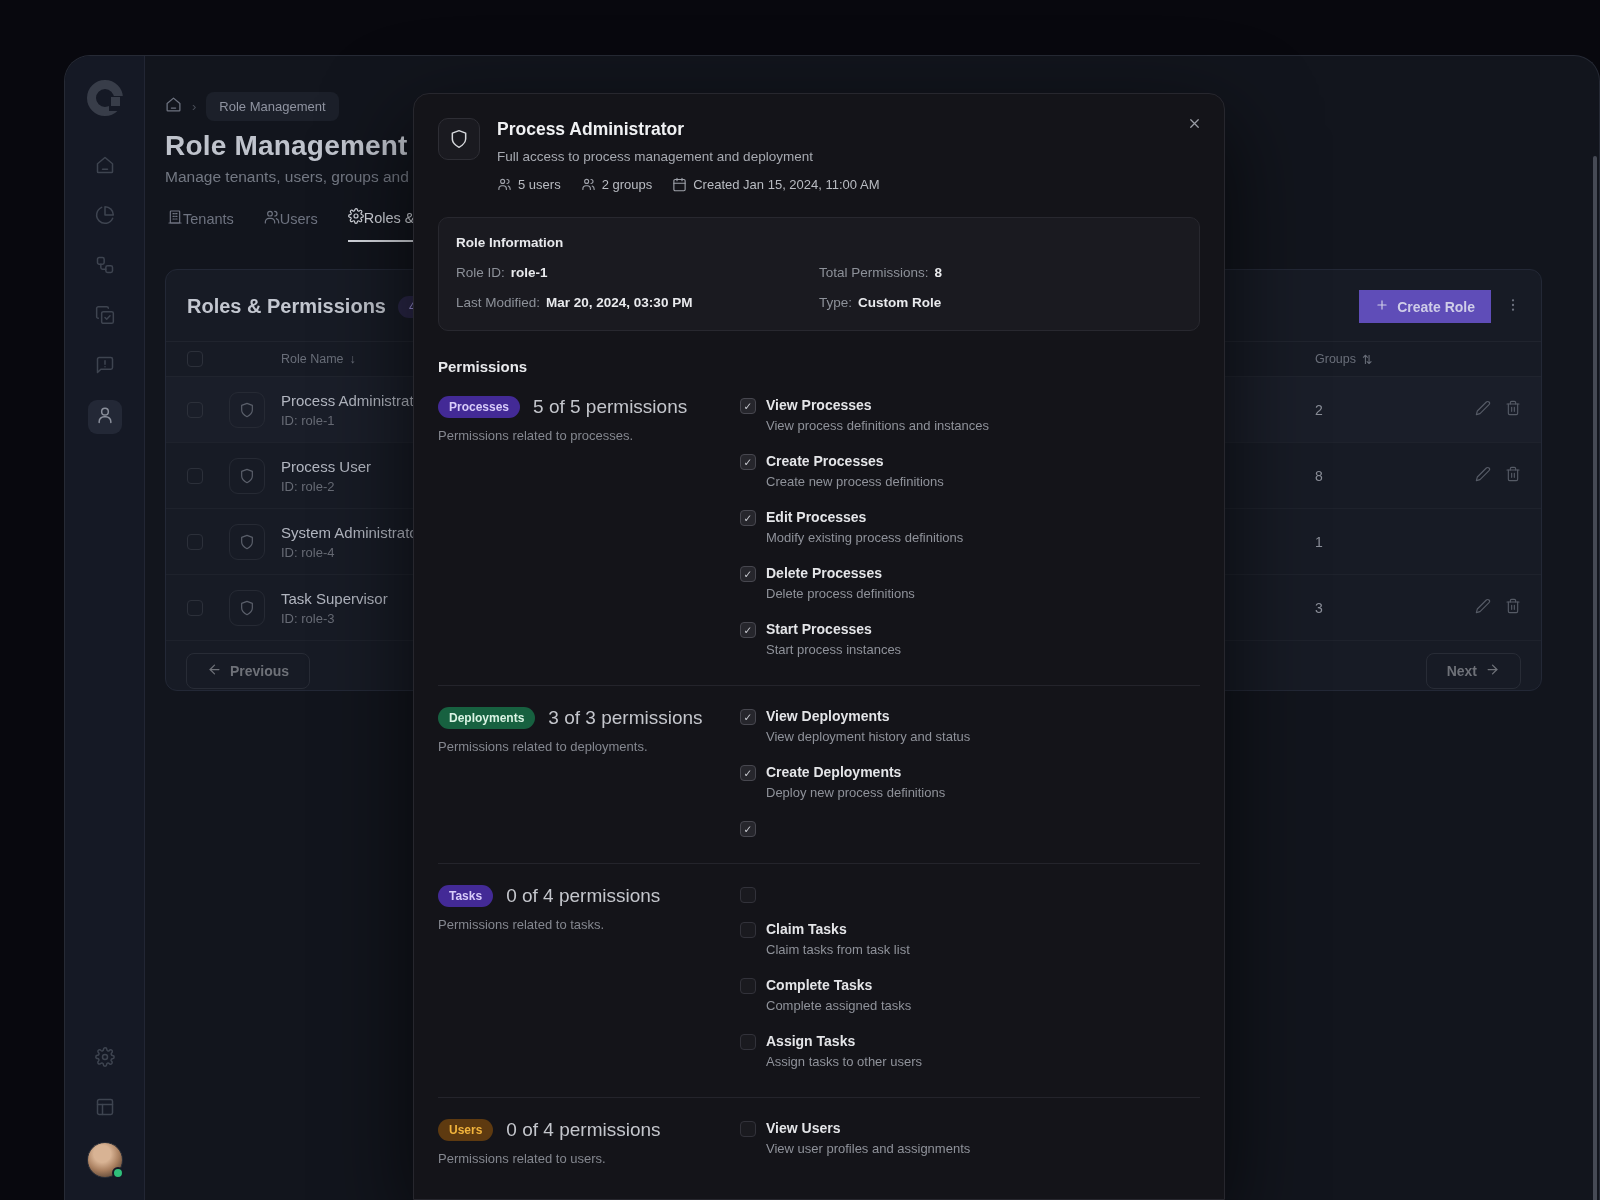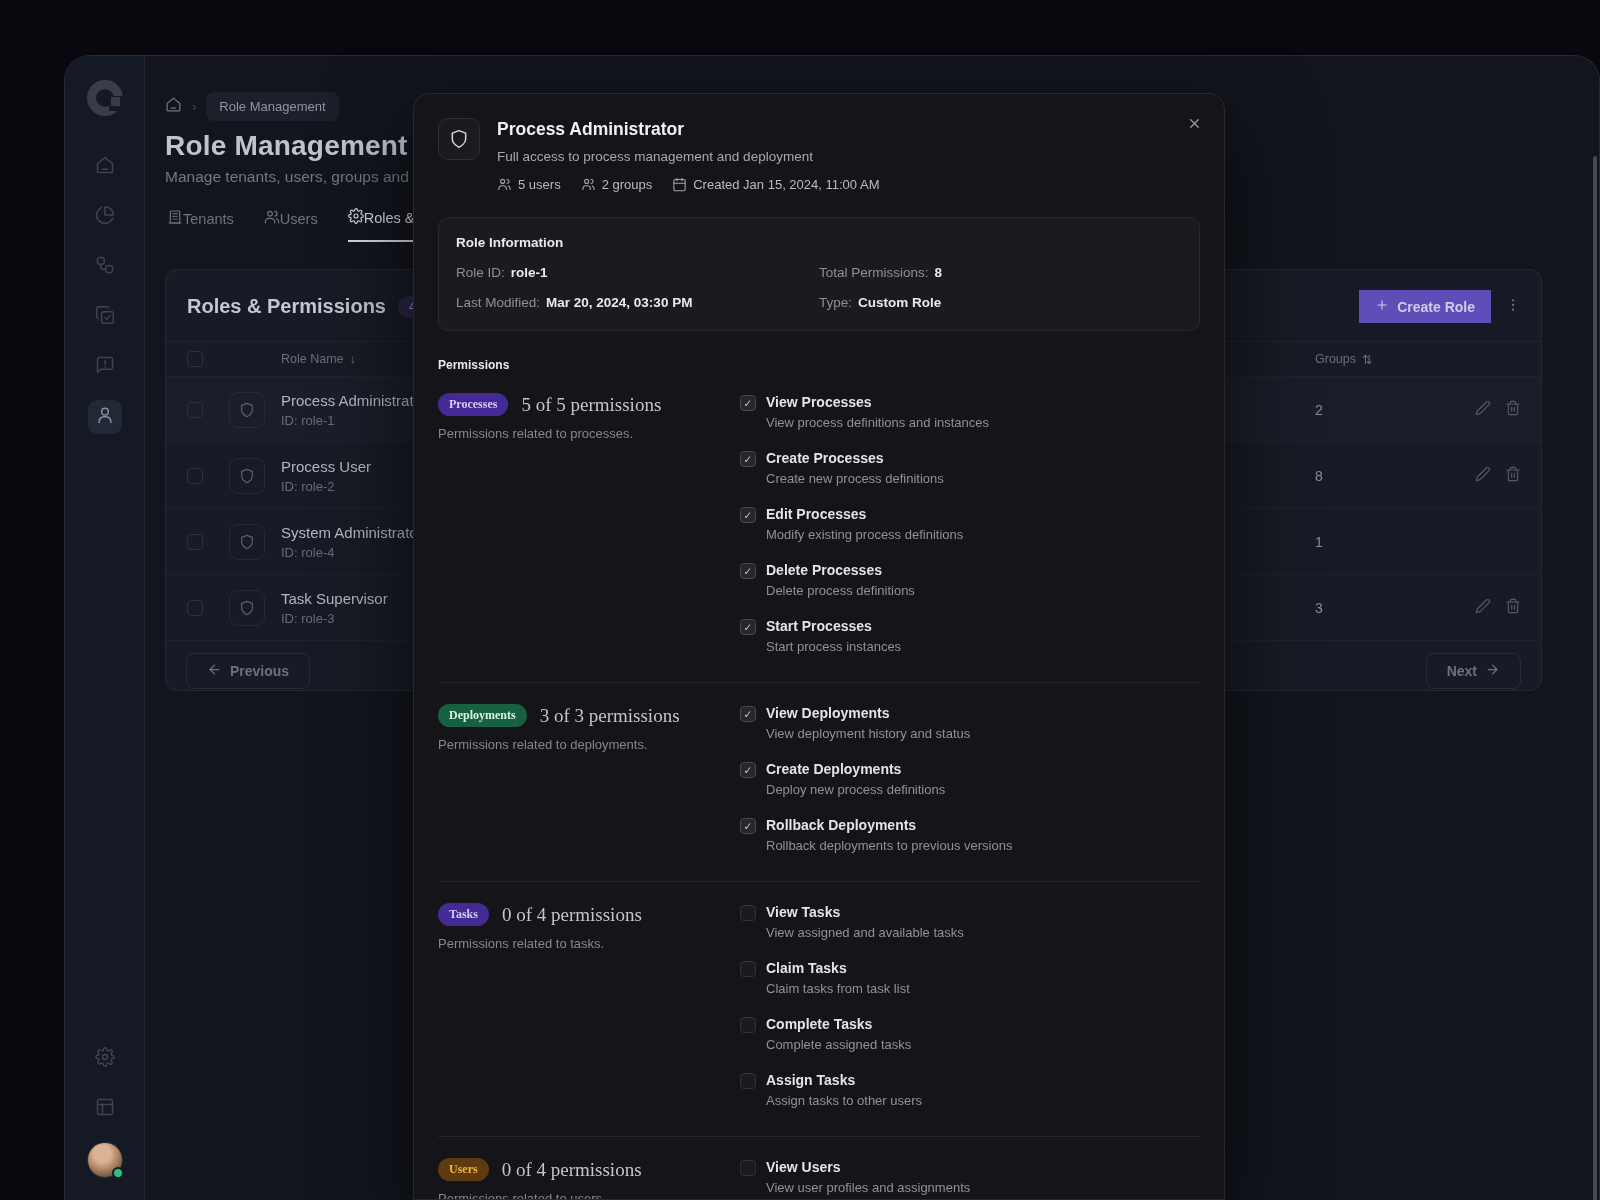--- a/index.html
+++ b/index.html
@@ -100,27 +100,27 @@
   .meta-item { display:flex; align-items:flex-start; gap:6px; }
   .meta-item svg { width:15px; height:15px; color:#9fa2aa; }
 
   .info-card { margin-top:22px; background:#1a1a20; border:1px solid #28282f; border-radius:10px;
     padding:17px 17px 20px 17px; }
   .info-title { font-size:13.5px; font-weight:700; color:#e8e9ec; }
   .info-grid { display:grid; grid-template-columns:1fr 1fr; row-gap:15px; margin-top:15px; }
   .kv { font-size:13.5px; color:#8d9199; }
   .kv b { color:#e9eaed; font-weight:600; margin-left:6px; }
 
-  .perm-heading { font-size:12px; font-weight:700; color:#e8e9ec; margin-top:27px; }
+  .perm-heading { font-size:15px; font-weight:700; color:#e8e9ec; margin-top:27px; }
 
   .perm-group { display:grid; grid-template-columns:302px 1fr; padding:21px 0 9px 0; margin-top:0; }
   .perm-group + .perm-group { border-top:1px solid #24242b; }
   .perm-group:first-of-type { padding-top:19px; }
   .grp-left { padding-right:24px; }
-  .grp-badge-row { display:flex; align-items:center; gap:13px;font-family:Liberation Serif, serif; }
+  .grp-badge-row { display:flex; align-items:center; gap:13px; }
   .pill { display:inline-block; padding:4px 11px; border-radius:999px; font-size:12px; font-weight:600; }
   .pill.processes, .pill.tasks { background:#432a96; color:#d8ccfa; }
   .pill.deployments { background:#176140; color:#d9f3e3; }
   .pill.users { background:#5e3a10; color:#f2b43c; }
   .grp-count { font-size:19px; color:#c4c6cc; }
   .grp-desc { font-size:13px; color:#84878f; margin-top:10px; }
 
   .perm-item { display:flex; gap:10px; margin-bottom:17px; }
   .cb { width:16px; height:16px; border-radius:4px; flex:none; margin-top:2px;
     display:flex; align-items:center; justify-content:center; font-size:10.5px; }
@@ -519,43 +519,35 @@
         </div>
         <div class="perm-item">
           <span class="cb checked">✓</span>
           <span>
               <div class="pi-title">Create Deployments</div>
               <div class="pi-desc">Deploy new process definitions</div>
             </span>
         </div>
         <div class="perm-item">
           <span class="cb checked">✓</span>
-          <span>
-              <div class="pi-title">Rollback Deployments</div>
-              <div class="pi-desc">Rollback deployments to previous versions</div>
-            </span>
         </div>
       </div>
     </div>
 
     <div class="perm-group">
       <div class="grp-left">
         <div class="grp-badge-row">
           <span class="pill tasks">Tasks</span>
           <span class="grp-count">0 of 4 permissions</span>
         </div>
         <div class="grp-desc">Permissions related to tasks.</div>
       </div>
       <div>
         <div class="perm-item">
           <span class="cb unchecked"></span>
-          <span>
-              <div class="pi-title">View Tasks</div>
-              <div class="pi-desc">View assigned and available tasks</div>
-            </span>
         </div>
         <div class="perm-item">
           <span class="cb unchecked"></span>
           <span>
               <div class="pi-title">Claim Tasks</div>
               <div class="pi-desc">Claim tasks from task list</div>
             </span>
         </div>
         <div class="perm-item">
           <span class="cb unchecked"></span>

